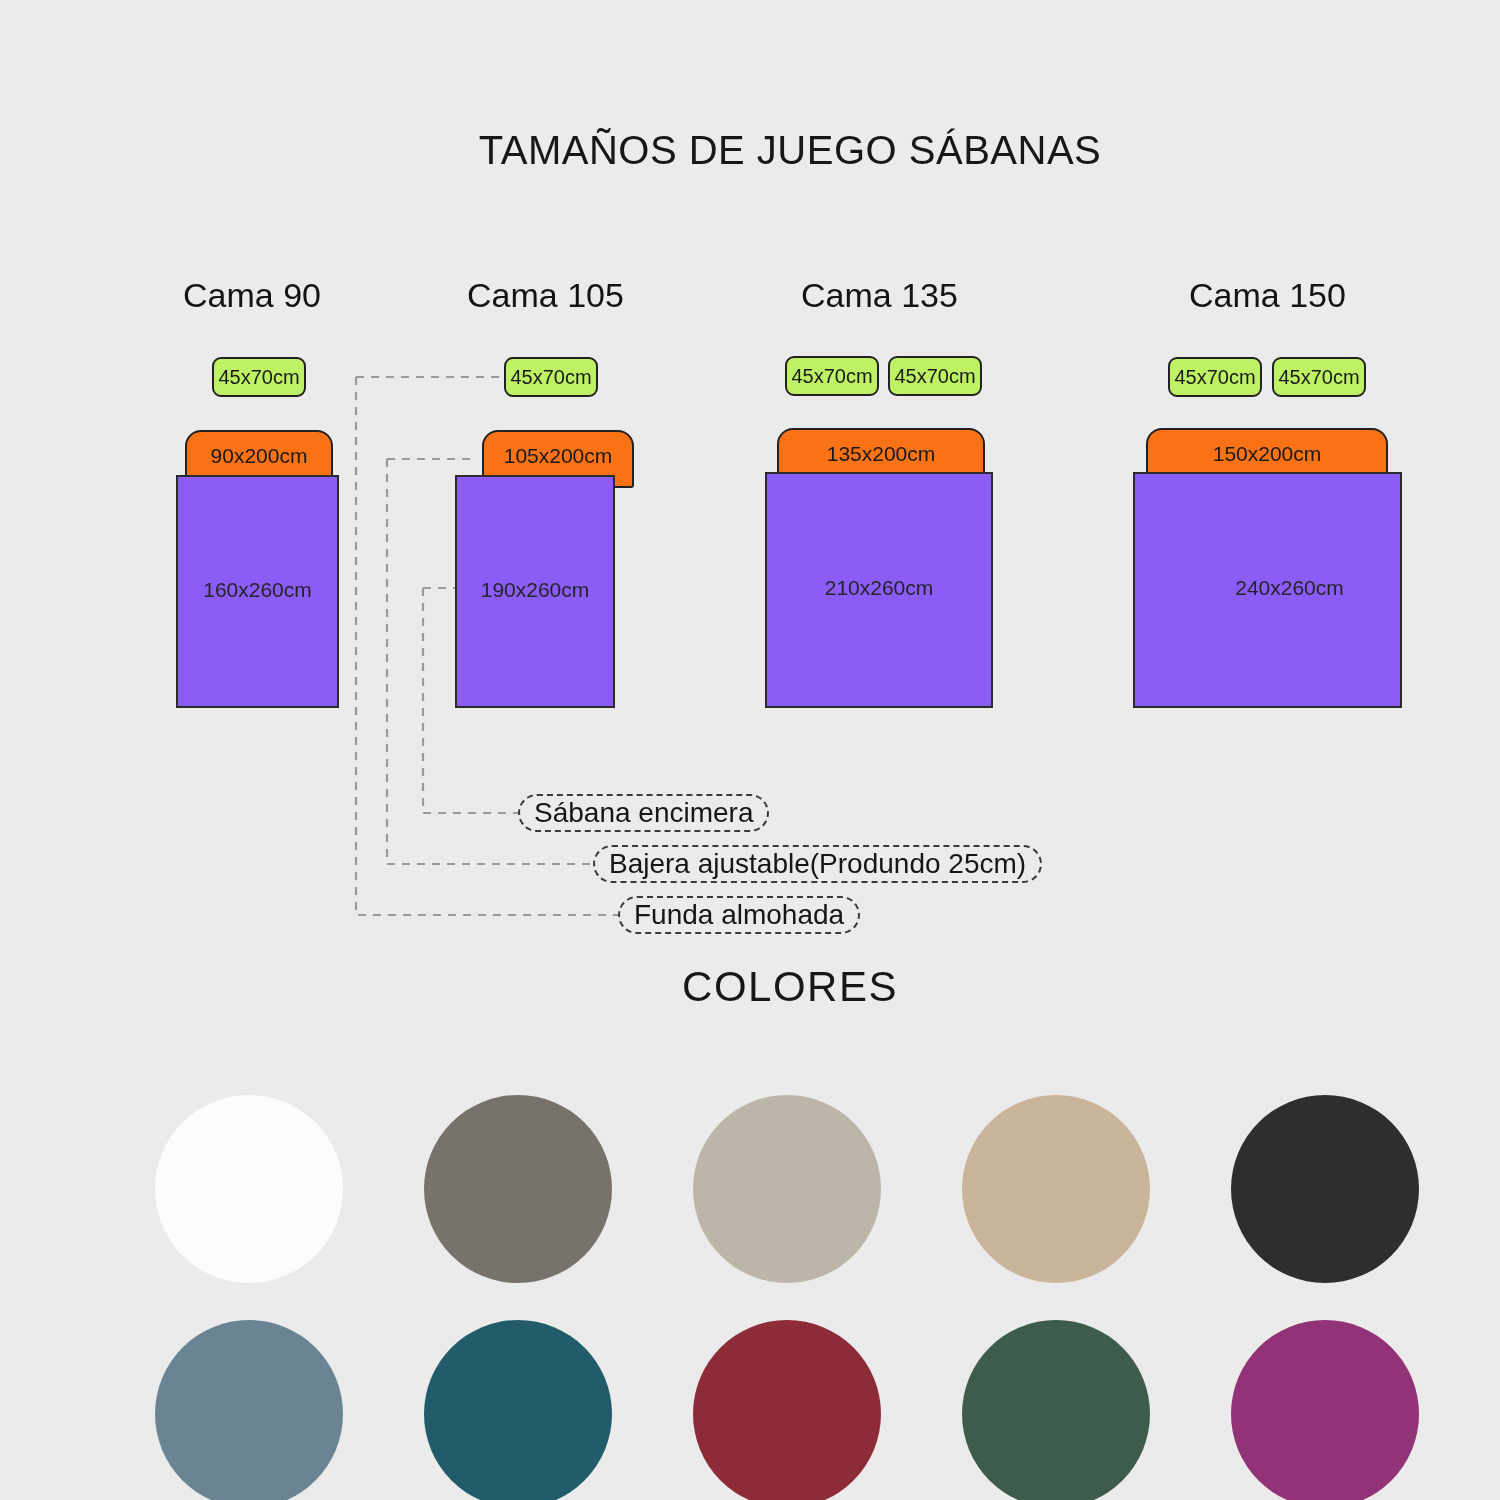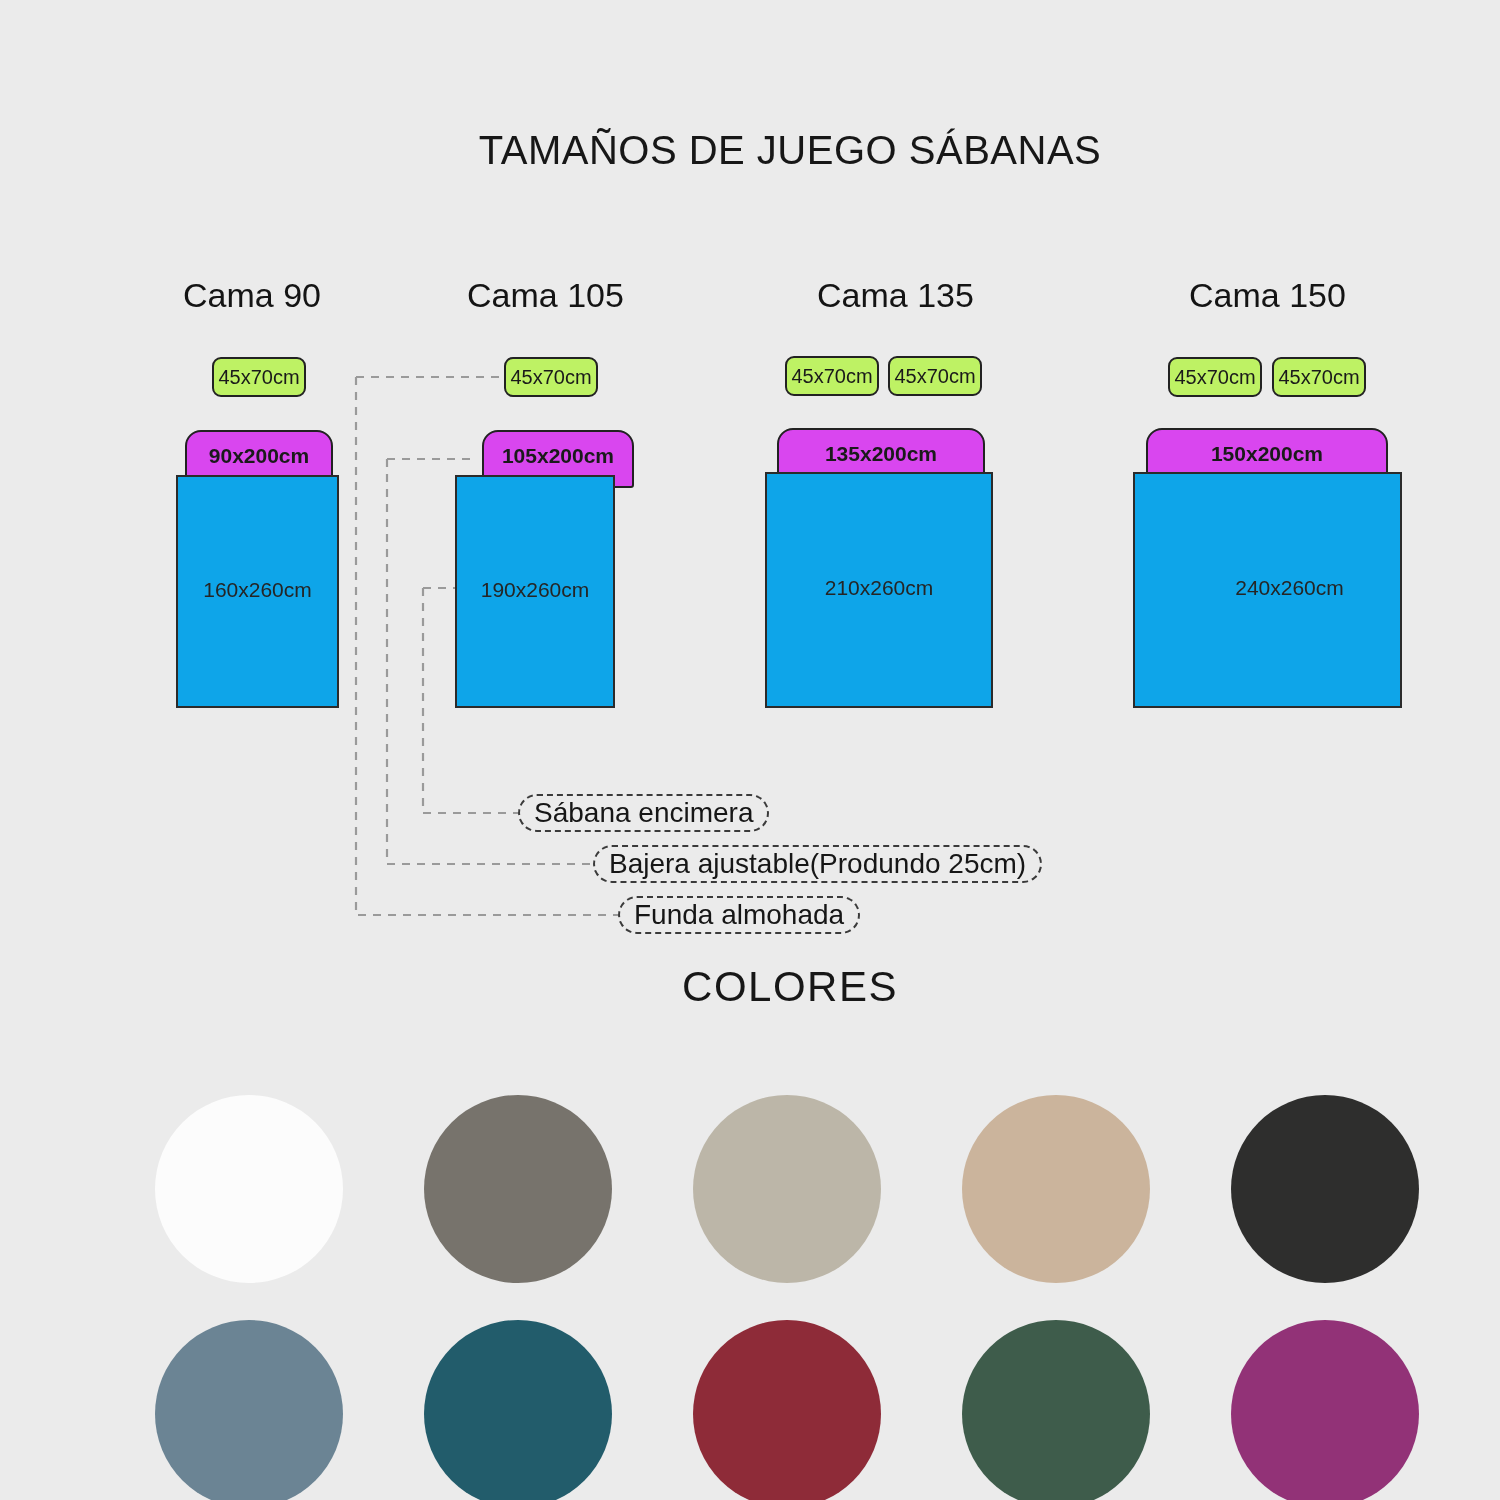--- a/index.html
+++ b/index.html
@@ -70,41 +70,40 @@
     justify-content: center;
     font-size: 20px;
     color: #1a1a1a;
     white-space: nowrap;
     z-index: 4;
   }
 
   .fitted-box {
     position: absolute;
     box-sizing: border-box;
-    background: #d946ef;
+    background: #f97316;
     border: 2.5px solid #222;
     border-radius: 16px 16px 3px 3px;
     z-index: 2;
-    font-weight: bold;
   }
   .fitted-label {
     position: absolute;
     top: 12px;
     left: 0;
     width: 100%;
     text-align: center;
     font-size: 21px;
     color: #1a1a1a;
     white-space: nowrap;
   }
 
   .flat-box {
     position: absolute;
     box-sizing: border-box;
-    background: #0ea5e9;
+    background: #8b5cf6;
     border: 2.5px solid #2b2b2b;
     z-index: 3;
     display: flex;
     align-items: center;
     justify-content: center;
   }
   .flat-label {
     font-size: 21px;
     color: #252525;
     white-space: nowrap;
@@ -185,21 +184,21 @@
   <div class="pillow-box" style="left:464px; top:357px; width:94px; height:40px;">45x70cm</div>
 
   <div class="fitted-box" style="left:442px; top:430px; width:152px; height:58px;">
     <div class="fitted-label">105x200cm</div>
   </div>
 
   <div class="flat-box" style="left:415px; top:475px; width:160px; height:233px;">
     <span class="flat-label">190x260cm</span>
   </div>
 
-  <div class="col-heading" style="left:777px;">Cama 135</div>
+  <div class="col-heading" style="left:761px;">Cama 135</div>
 
   <div class="pillow-box" style="left:745px; top:356px; width:94px; height:40px;">45x70cm</div>
   <div class="pillow-box" style="left:848px; top:356px; width:94px; height:40px;">45x70cm</div>
 
   <div class="fitted-box" style="left:737px; top:428px; width:208px; height:58px;">
     <div class="fitted-label">135x200cm</div>
   </div>
 
   <div class="flat-box" style="left:725px; top:472px; width:228px; height:236px;">
     <span class="flat-label">210x260cm</span>

